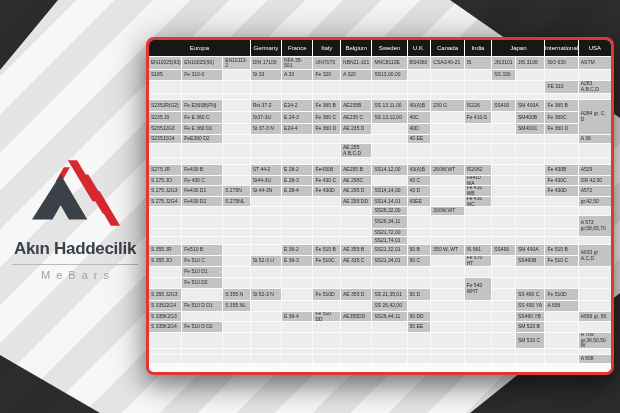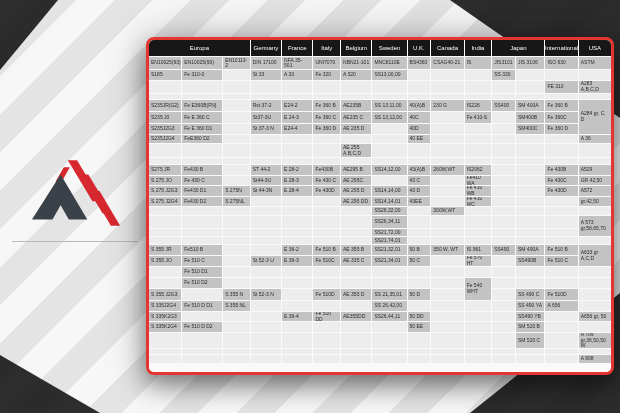--- a/index.html
+++ b/index.html
@@ -40,21 +40,23 @@
 <div class="corner bl"></div>
 
 <div class="logo">
   <svg width="104" height="82" viewBox="0 0 100 80">
     <polygon points="31,27 39,13 45,13 37,27" fill="#d7282f"></polygon>
     <path d="M8,64 L36,20 L62,64 Z M28,64 L36,50 L44,64 Z" fill="#3b4149" fill-rule="evenodd"></path>
     <polygon points="43,6 52,6 76,46 67,46" fill="#d7282f"></polygon>
     <polygon points="54,20 63,20 86,58 77,58" fill="#d7282f"></polygon>
     <polygon points="65,36 74,36 94,70 85,70" fill="#d7282f"></polygon>
   </svg>
+  <div class="logo-title">Akın Haddecilik</div>
   <div class="logo-divider"></div>
+  <div class="logo-sub">MeBars</div>
 </div>
 
 <div class="card">
   <div class="grid" id="grid" style="grid-template-columns: 34fr 42fr 28fr 32fr 32fr 28fr 32fr 36fr 24fr 34fr 28fr 24fr 30fr 34fr 34fr; grid-template-rows: 16px 12px 10px 12px 5px 11px 11px 10px 8px 13px 6px 10px 9px 10px 9px 8px 12px 7px 7px 10px 10px 10px 10px 11px 10px 9px 10px 15px 5px 8px;">
       <div class="h" style="grid-area: 1 / 1 / auto / span 3;">Europa</div>
       <div class="h" style="grid-area: 1 / 4;">Germany</div>
       <div class="h" style="grid-area: 1 / 5;">France</div>
       <div class="h" style="grid-area: 1 / 6;">Italy</div>
       <div class="h" style="grid-area: 1 / 7;">Belgium</div>
       <div class="h" style="grid-area: 1 / 8;">Sweden</div>

